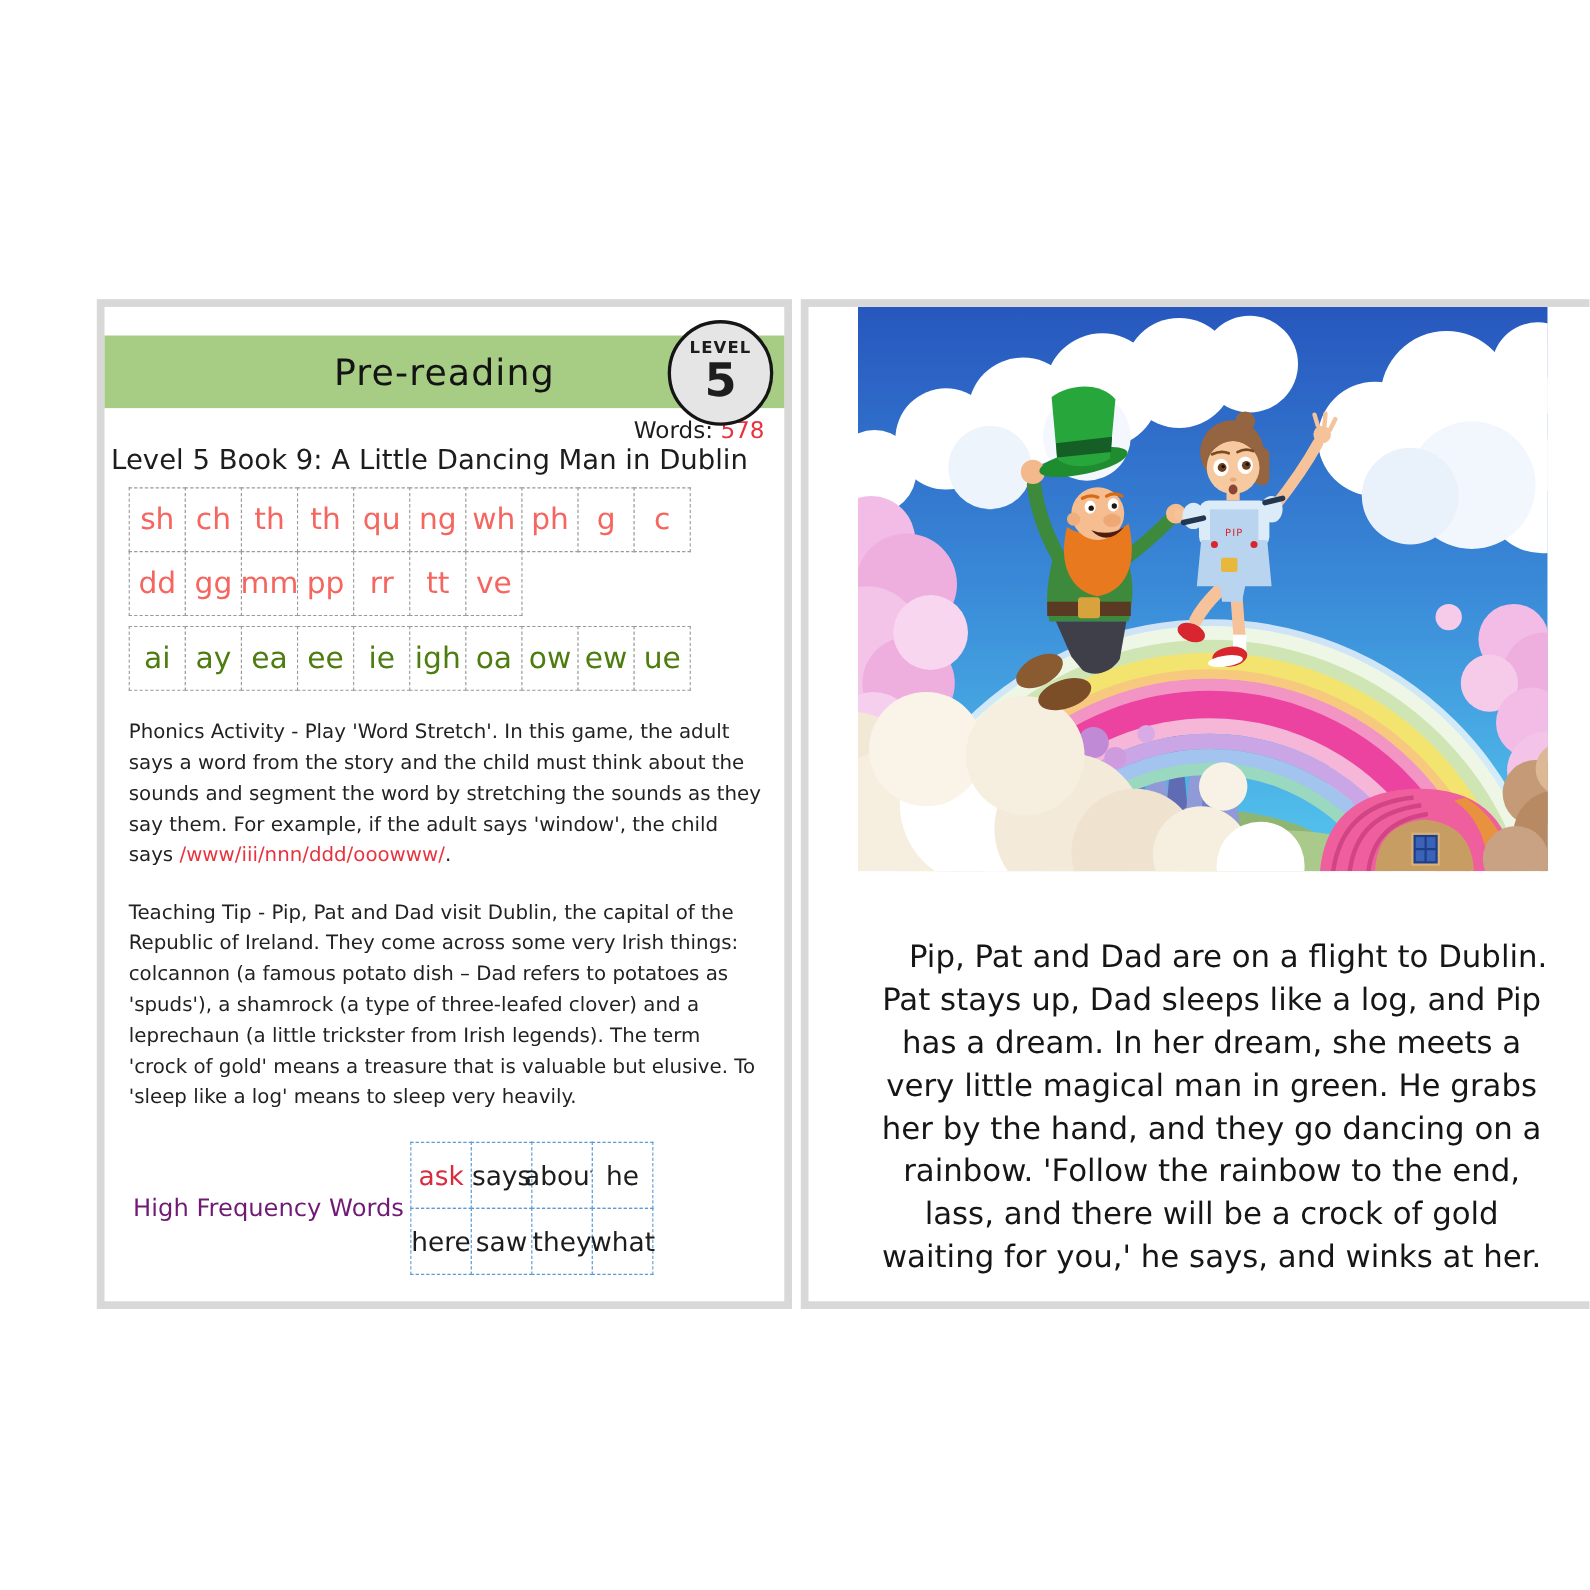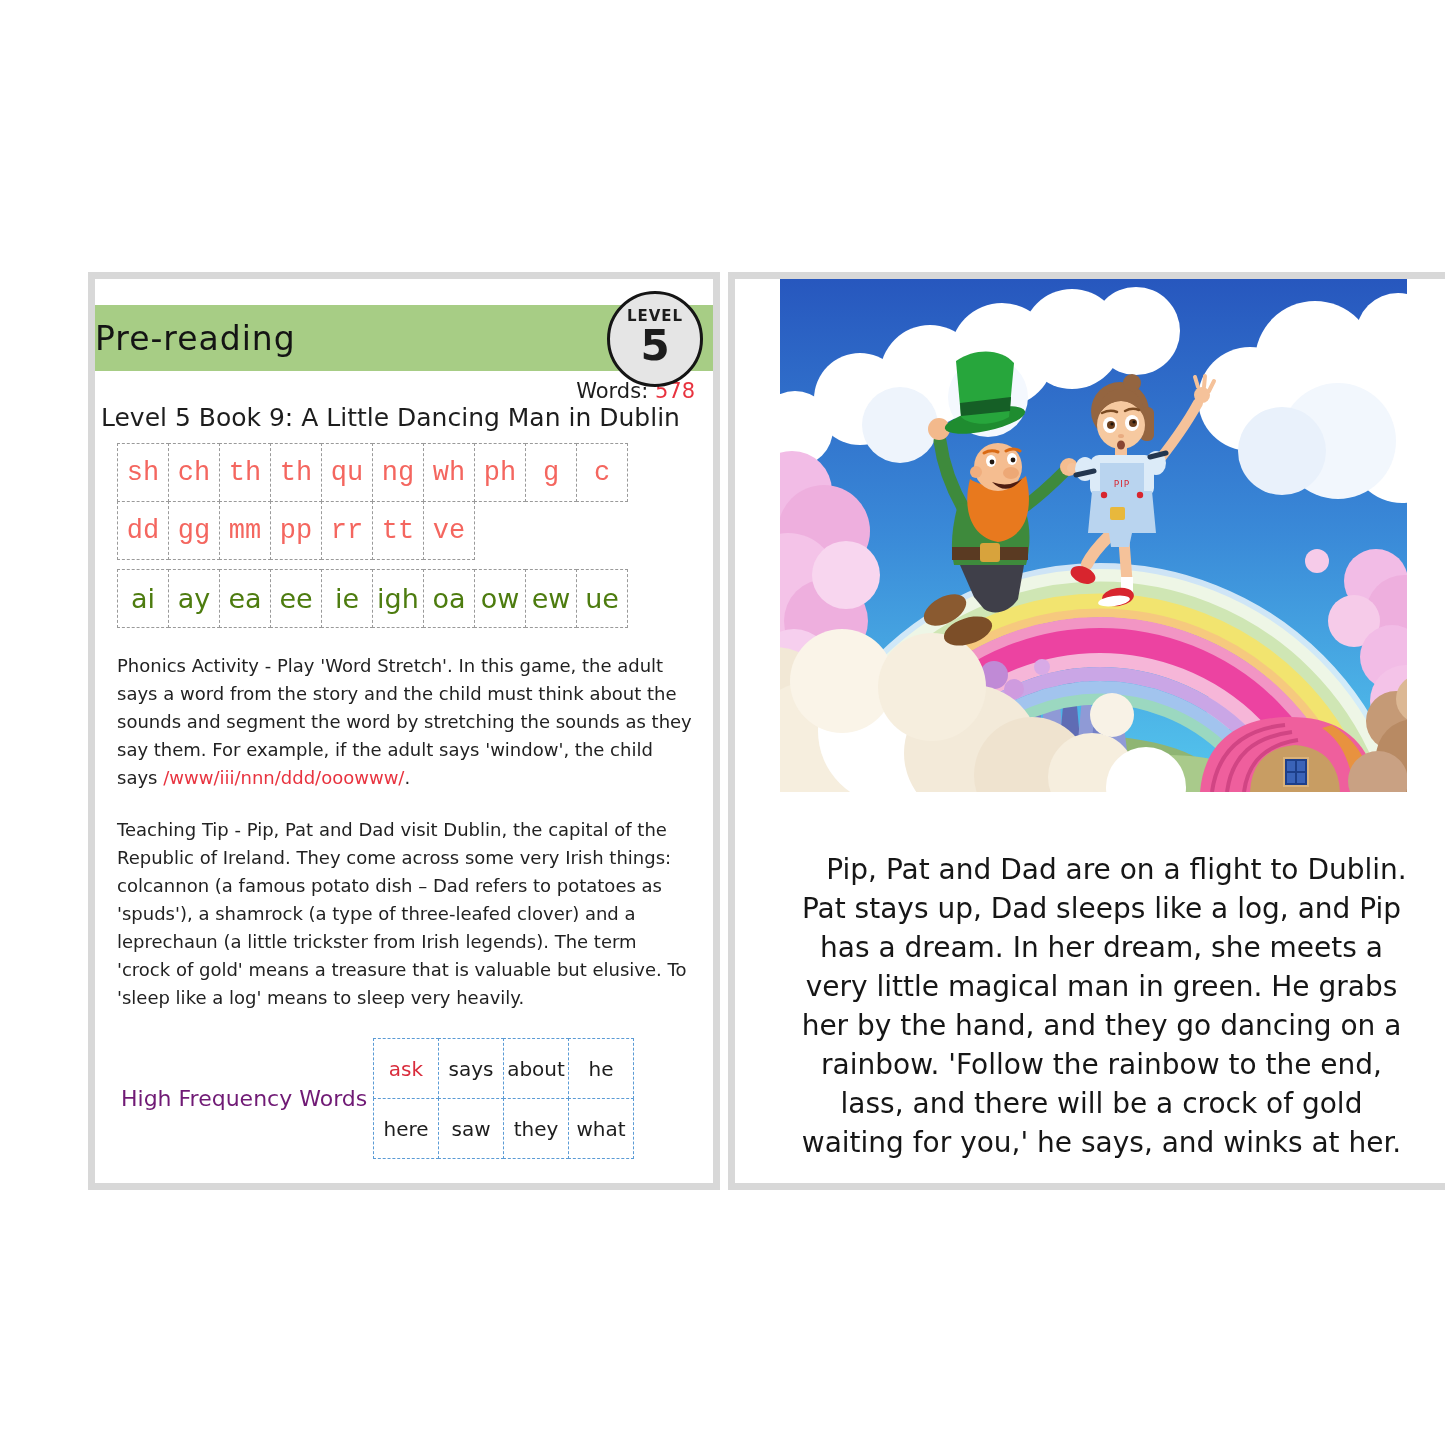--- a/index.html
+++ b/index.html
@@ -11,21 +11,21 @@
   .page{
     position:absolute;top:272px;height:918px;background:#ffffff;
     border:7px solid #d8d8d8;box-sizing:border-box;
   }
   .page-left{left:88px;width:632px;}
   .page-right{left:728px;width:731px;text-align:center;}
 
   
   .banner{
     margin-top:26px;height:66px;background:#a7cd85;
-    display:flex;align-items:center;justify-content:flex-start;
+    display:flex;align-items:center;justify-content:center;
   }
   .banner-title{font-size:33px;color:#141414;letter-spacing:1px;}
   .level-badge{
     position:absolute;top:12px;right:10px;width:96px;height:96px;
     border-radius:50%;background:#e5e5e5;border:3px solid #151515;
     display:flex;flex-direction:column;align-items:center;justify-content:center;
     z-index:5;box-sizing:border-box;
   }
   .level-badge .lvl{font-size:15px;font-weight:bold;letter-spacing:1px;line-height:1;}
   .level-badge .num{font-size:42px;font-weight:bold;line-height:1.05;}
@@ -36,32 +36,32 @@
 
   .sound-grid{margin-left:22px;}
   .grid-row{display:flex;}
   .cell{
     width:52px;height:59px;border:1px dashed #9a9a9a;
     margin-left:-1px;display:flex;align-items:center;justify-content:center;
     font-size:27px;box-sizing:border-box;background:#fff;
   }
   .grid-row .cell:first-child{margin-left:0;}
   .grid-row + .grid-row .cell{margin-top:-1px;}
-  .red-grid{margin-top:10px;font-family:Liberation Mono, monospace;}
+  .red-grid{margin-top:10px;}
   .red-grid .cell{color:#f4665f;}
   .green-grid{margin-top:9px;}
   .green-grid .cell{color:#4d7c0f;}
 
   .para{margin:24px 20px 0 22px;font-size:18px;line-height:28px;color:#222;}
   .red-inline{color:#e8333f;}
 
   .hfw{margin:26px 0 0 26px;display:flex;align-items:center;}
   .hfw-label{width:252px;text-align:left;color:#701a75;font-size:22px;}
   .hfw-grid .cell{
-    width:66px;height:61px;border:1px dashed #5b9bd5;font-size:20px;color:#1d1d1d;
+    width:56px;height:61px;border:1px dashed #5b9bd5;font-size:24px;color:#1d1d1d;
   }
   .hfw-grid .cell.hl{color:#d92c3c;}
 
   
   .illus{height:513px;overflow:hidden;line-height:0;}
   .story{
     padding:30px 36px 0 52px;font-size:28px;line-height:39px;
     text-indent:30px;color:#161616;
   }
 </style>

